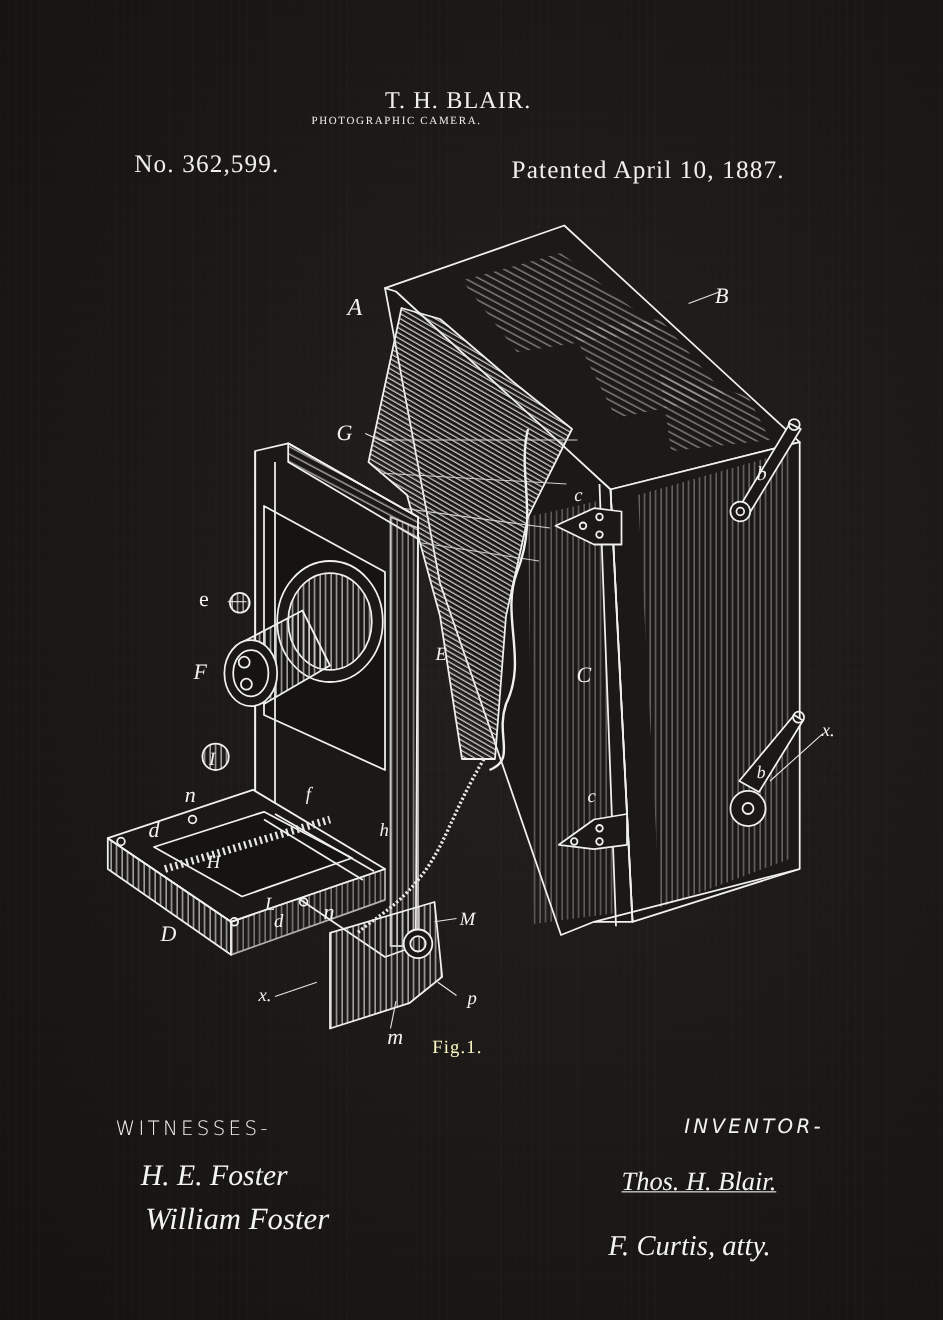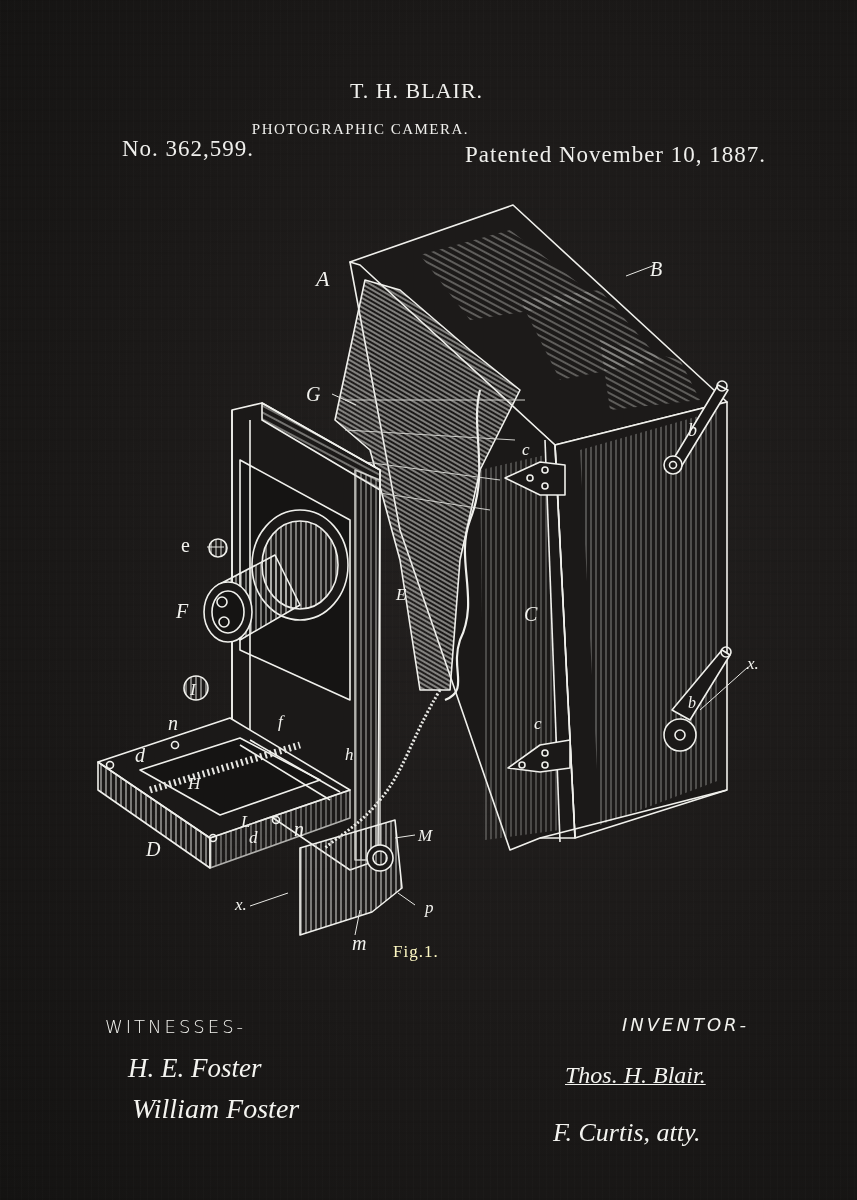--- a/index.html
+++ b/index.html
@@ -16,21 +16,21 @@
       radial-gradient(ellipse at 60% 45%, #242120 0%, #1b1918 55%, #141312 100%);
   }
   .board::after {
     content: ""; position: absolute; inset: 0;
     background-image:
       repeating-linear-gradient(90deg, rgba(255,255,255,0.012) 0 1px, transparent 1px 7px),
       repeating-linear-gradient(0deg, rgba(0,0,0,0.05) 0 2px, transparent 2px 11px);
   }
   .hdr { position: absolute; font-family: "Liberation Serif", "DejaVu Serif", serif; color: #efefec; letter-spacing: 1px; }
   #inventor-name-header { top: 78px; left: 0; width: 833px; text-align: center; font-size: 22px; }
-  #invention-title { top: 121px; left: 0; width: 721px; text-align: center; font-size: 15px; letter-spacing: 1.5px; }
+  #invention-title { top: 105px; left: 0; width: 721px; text-align: center; font-size: 10px; letter-spacing: 1.5px; }
   #patent-number { top: 136px; left: 122px; font-size: 23px; }
   #patent-date { top: 142px; left: 465px; font-size: 23px; }
 
   .figure { position: absolute; left: 0; top: 0; width: 857px; height: 1200px; }
   .lbl { position: absolute; font-family: "Liberation Serif", "DejaVu Serif", serif; font-style: italic; color: #f2f2ee; font-size: 20px; }
   .fig-caption { position: absolute; top: 942px; left: 393px; font-family: Liberation Serif, serif; font-size: 17px; color: #fef9c3; letter-spacing: 1px; }
 
   .section-head { position: absolute; font-family: "DejaVu Sans", sans-serif; font-weight: 300; color: #f2f2ee; letter-spacing: 3px; font-size: 18px; }
   #witnesses-label { top: 1016px; left: 105px; }
   #inventor-label { top: 1014px; left: 622px; font-style: italic; }
@@ -41,21 +41,21 @@
   #attorney-sig { top: 1118px; left: 553px; font-size: 26px; }
 </style>
 </head>
 <body>
 
 <div class="board"></div>
 
 <div class="hdr" id="inventor-name-header">T. H. BLAIR.</div>
 <div class="hdr" id="invention-title">PHOTOGRAPHIC CAMERA.</div>
 <div class="hdr" id="patent-number">No. 362,599.</div>
-<div class="hdr" id="patent-date">Patented November 10, 1887.</div>
+<div class="hdr" id="patent-date">Patented April 10, 1887.</div>
 
 <svg class="figure" viewBox="0 0 857 1200" xmlns="http://www.w3.org/2000/svg">
   <defs>
     <pattern id="hatchV" width="5" height="8" patternUnits="userSpaceOnUse">
       <line x1="1" y1="0" x2="1" y2="8" stroke="#dcdcd8" stroke-width="1"></line>
     </pattern>
     <pattern id="hatchH" width="8" height="4" patternUnits="userSpaceOnUse">
       <line x1="0" y1="1" x2="8" y2="1" stroke="#dcdcd8" stroke-width="0.9"></line>
     </pattern>
     <pattern id="hatchD" width="6" height="6" patternUnits="userSpaceOnUse" patternTransform="rotate(28)">

